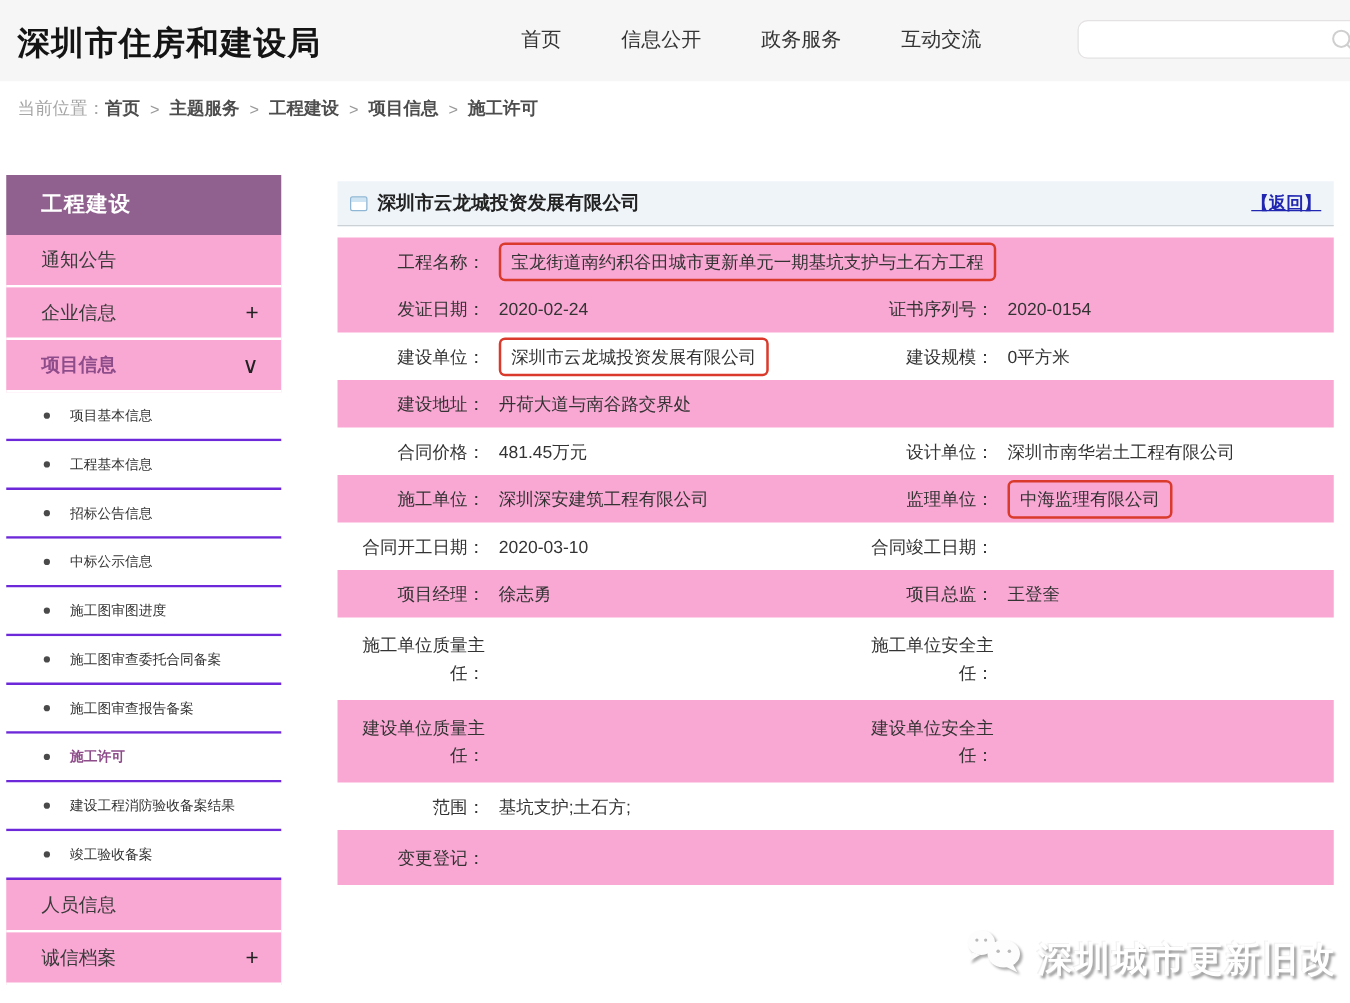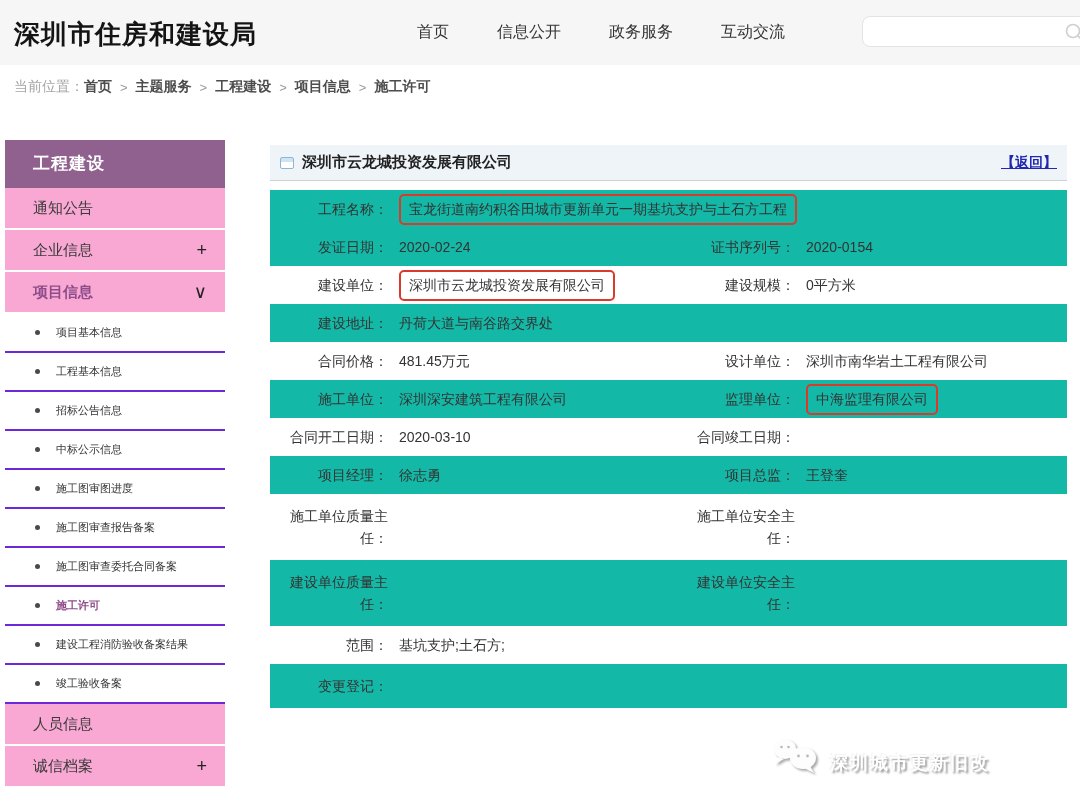--- a/index.html
+++ b/index.html
@@ -39,33 +39,33 @@
   .main { position:absolute; left:270px; top:145px; width:797px; }
   .titlebar { height:36px; background:#eff4f9; border-bottom:1px solid #ccd1d5; display:flex; align-items:center;
               padding:0 10px; margin-bottom:9px; }
   .win-icon { width:14px; height:12px; border:1px solid #8fb6d4; border-radius:2px;
               background:linear-gradient(#cfe4f2 0 4px, #fff 4px); margin-right:8px; flex-shrink:0; }
   .doc-title { font-size:15px; font-weight:bold; color:#222; }
   .back-link { margin-left:auto; font-size:14px; font-weight:bold; color:#2127b0; cursor:pointer;text-decoration:underline; }
 
   .info-table { width:100%; }
   .irow { display:flex; align-items:center; min-height:38px; }
-  .irow.blue { background:#14b8a6; }
+  .irow.blue { background:#f9a8d4; }
   .irow.tall { min-height:66px; }
   .irow.last { min-height:44px; }
   .flabel { width:118px; flex-shrink:0; text-align:right; font-size:14px; color:#333; white-space:pre-line; line-height:1.6; }
   .flabel.second { width:120px; }
   .fvalue { font-size:14px; color:#333; padding-left:11px; line-height:1.5; }
   .fvalue.half { width:287px; flex-shrink:0; }
   .fvalue.fill { flex:1; }
   .redbox { display:inline-block; border:2px solid #d93a2b; border-radius:5px; padding:3px 8px; }
 
   
   .watermark { position:absolute; left:770px; top:735px; display:flex; align-items:center; gap:8px; }
-  .wm-text { font-size:18px; font-weight:bold; letter-spacing:2px; color:#ffffff;
+  .wm-text { font-size:28px; font-weight:bold; letter-spacing:2px; color:#ffffff;
              text-shadow:2px 2px 2px #9f9f9f, -1px -1px 0 #f2f2f2; white-space:nowrap;margin-top:14px; }
   .wm-logo { filter:drop-shadow(2px 2px 1px #ababab); }
 </style>
 </head>
 <body>
 
 <div class="page">
 
   <div class="topbar">
     <div class="logo">深圳市住房和建设局</div>
@@ -128,25 +128,25 @@
         <div class="side-item-sub">
           <span class="bullet"></span>
           <span>中标公示信息</span>
         </div>
         <div class="side-item-sub">
           <span class="bullet"></span>
           <span>施工图审图进度</span>
         </div>
         <div class="side-item-sub">
           <span class="bullet"></span>
+          <span>施工图审查委托合同备案</span>
+        </div>
+        <div class="side-item-sub">
+          <span class="bullet"></span>
           <span>施工图审查报告备案</span>
-        </div>
-        <div class="side-item-sub">
-          <span class="bullet"></span>
-          <span>施工图审查委托合同备案</span>
         </div>
         <div class="side-item-sub active">
           <span class="bullet"></span>
           <span>施工许可</span>
         </div>
         <div class="side-item-sub">
           <span class="bullet"></span>
           <span>建设工程消防验收备案结果</span>
         </div>
         <div class="side-item-sub">

